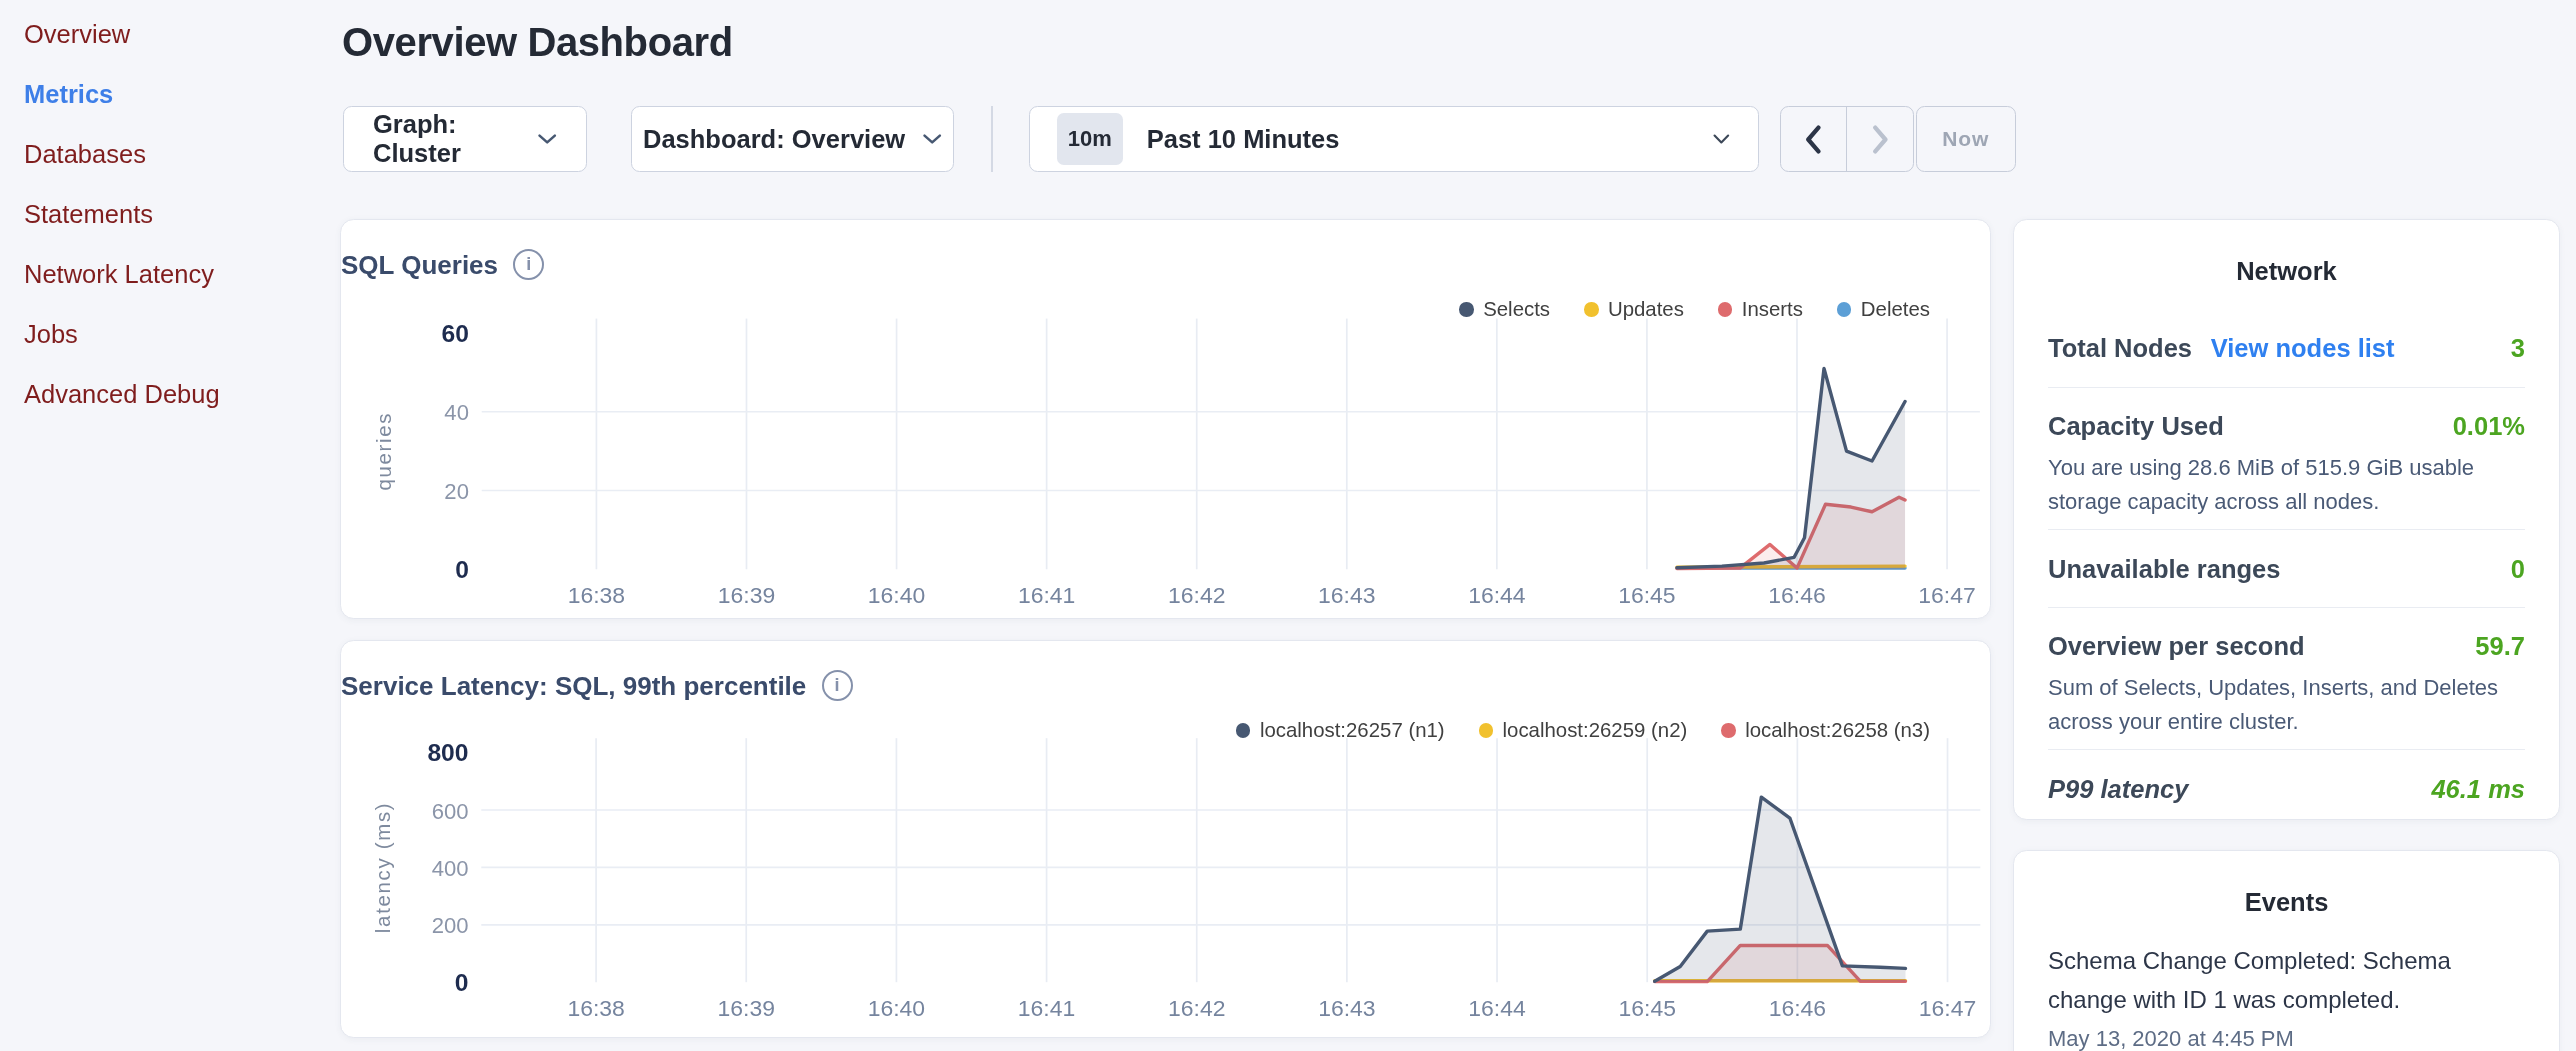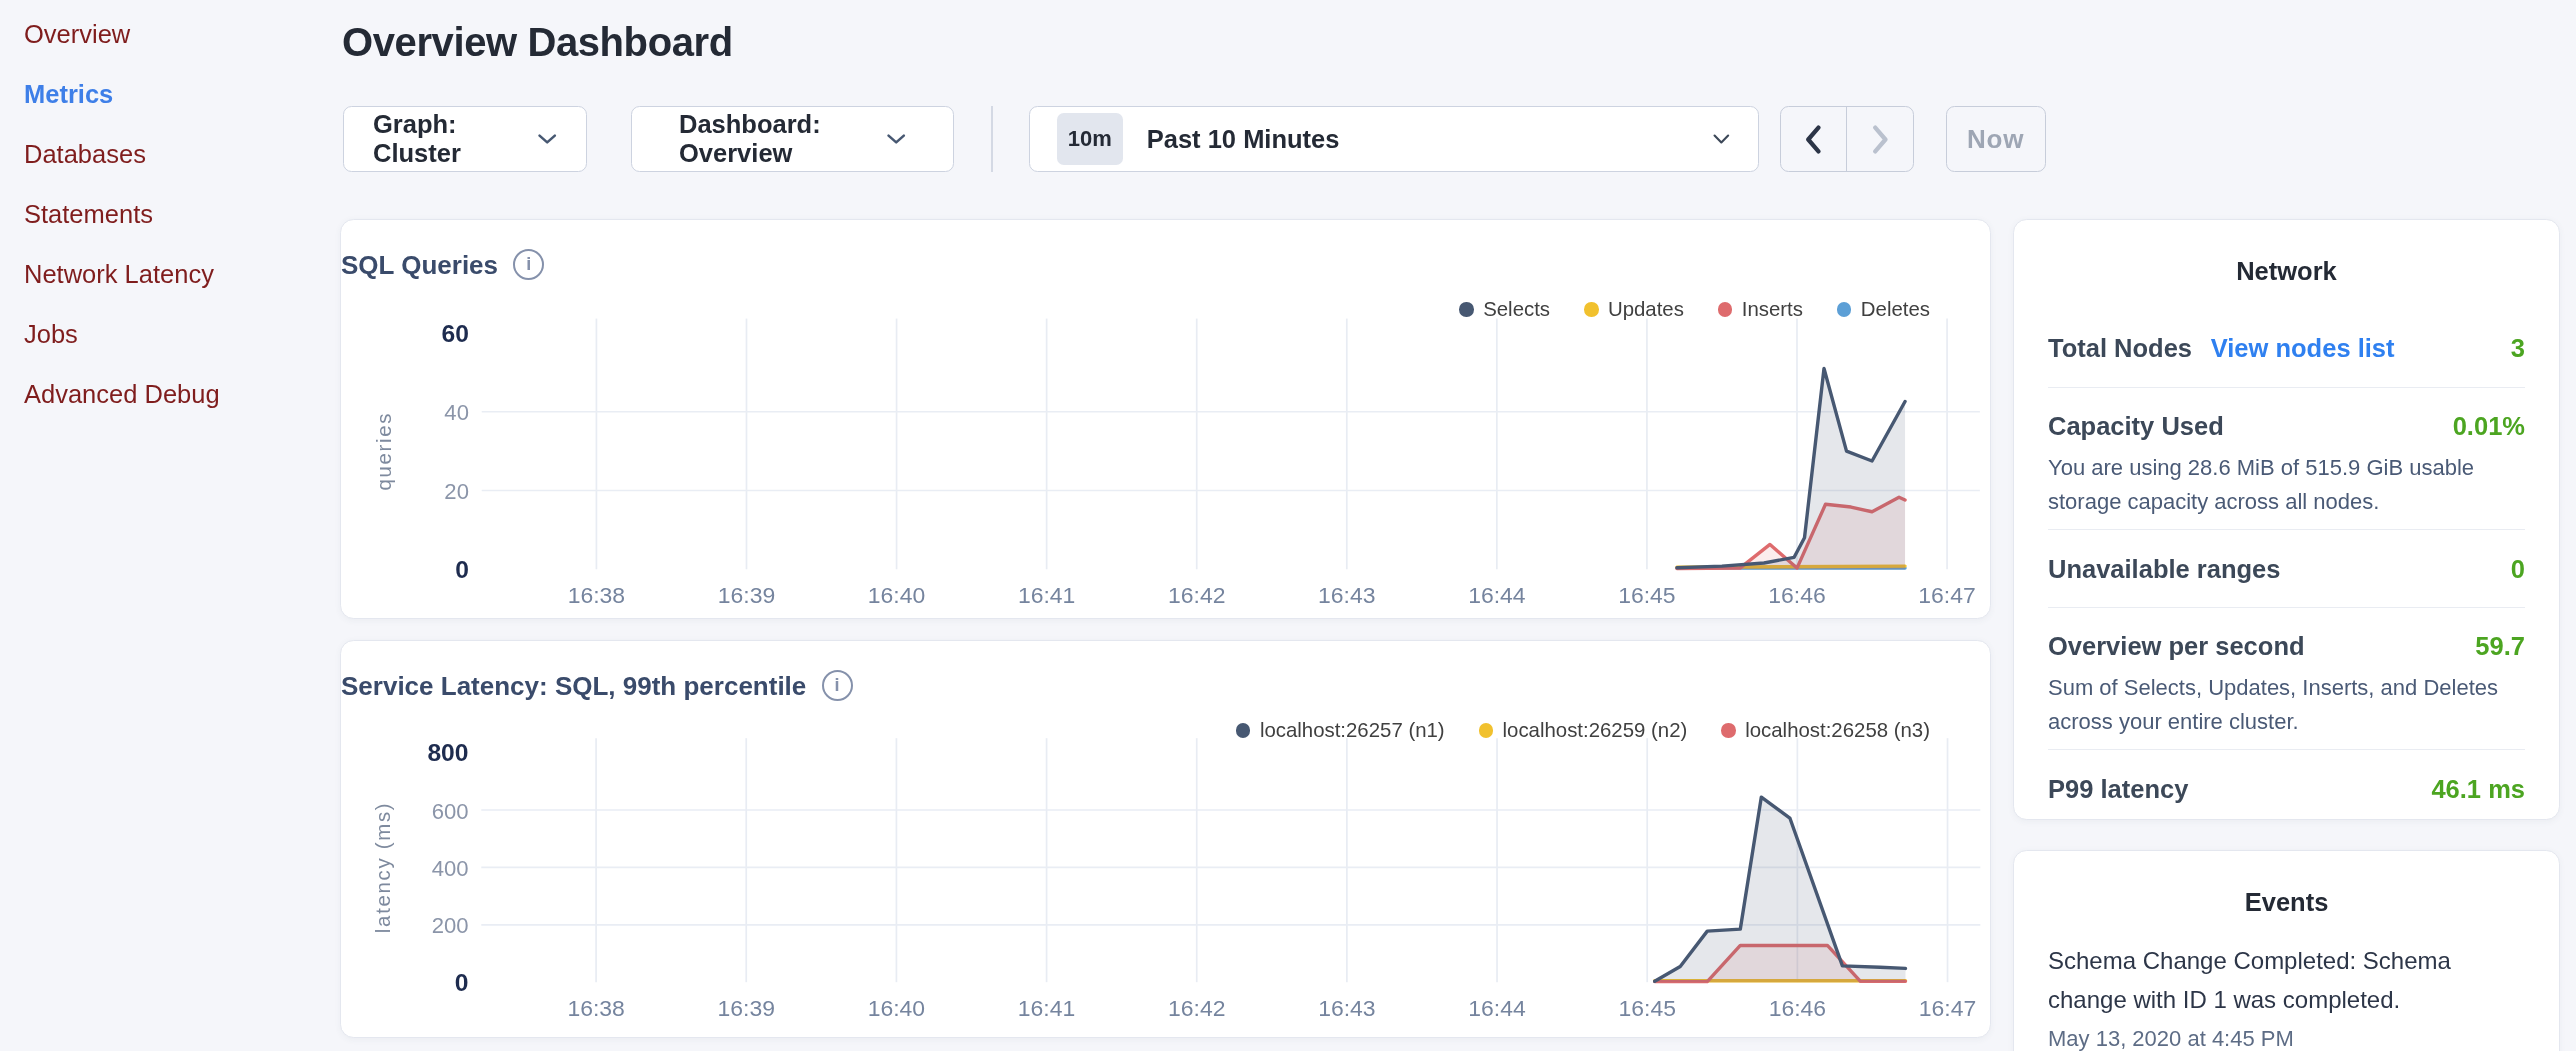--- a/index.html
+++ b/index.html
@@ -31,39 +31,39 @@
   }
 
   
   .controls { position: absolute; left: 343px; top: 106px; height: 66px; display: flex; align-items: stretch; }
   .ctrl-box {
     background: #fff; border: 1.7px solid #cdd3e0; border-radius: 8.5px;
     display: flex; align-items: center; font-size: 25.5px; font-weight: 700; color: #242a35;
     cursor: pointer;
   }
   .dropdown-graph { width: 244px; padding: 0 29px; justify-content: space-between; }
-  .dropdown-dashboard { width: 323px; margin-left: 44px; padding: 0 47px; justify-content: space-between; }
+  .dropdown-dashboard { width: 323px; margin-left: 44px; padding: 0 11px; justify-content: space-between; }
   .ctrl-divider { width: 1.7px; background: #d4d9e4; margin-left: 37px; }
   .time-selector { width: 730px; margin-left: 36px; padding: 0 27px; }
   .time-badge {
     background: #e2e6ee; border-radius: 6.8px; padding: 13px 11px;
     font-size: 22px; font-weight: 700; color: #242a35; margin-right: 24px;
   }
   .time-label { flex: 1; font-size: 25.5px; font-weight: 700; }
   .chev { flex: none; }
   .arrow-group {
     display: flex; margin-left: 21px; width: 134px;
     border: 1.7px solid #c7cdda; border-radius: 8.5px; overflow: hidden;
   }
   .arrow-btn { flex: 1; display: flex; align-items: center; justify-content: center; cursor: pointer; background: transparent; }
   .arrow-btn.prev { border-right: 1.7px solid #c7cdda; }
   .now-button {
-    margin-left: 32px; width: 100px; border: 1.7px solid #c7cdda; border-radius: 8.5px;
+    margin-left: 2px; width: 100px; border: 1.7px solid #c7cdda; border-radius: 8.5px;
     display: flex; align-items: center; justify-content: center;
-    font-size: 26px; font-weight: 700; color: #9ea6b4; letter-spacing: 0.9px;
+    font-size: 21px; font-weight: 700; color: #9ea6b4; letter-spacing: 0.9px;
     background: transparent; cursor: pointer;
   }
 
   
   .card {
     position: absolute; background: #fff;
     border: 1.7px solid #e4e7ef; border-radius: 13.6px;
     box-shadow: 0 1.7px 6.8px rgba(60,70,90,0.05);
   }
   #chart-card-0 { left: 340px; top: 219px; width: 1651px; height: 400px; }
@@ -85,21 +85,21 @@
   }
   .legend { position: absolute; top: 78px; right: 60px; display: flex; gap: 34px; }
   .legend-item { display: flex; align-items: center; font-size: 20.4px; color: #404040; white-space: nowrap; }
   .legend-dot { width: 14.5px; height: 14.5px; border-radius: 50%; margin-right: 9.4px; flex: none; }
   .chart-svg { position: absolute; left: 0; top: 0; }
 
   
   .panel-inner { padding: 0 34px; }
   .panel-title { margin-top: 37px; margin-bottom: 24px; text-align: center; font-size: 25.5px; font-weight: 700; color: #242a35; }
   .summary-section { padding: 20.4px 0; border-bottom: 1.7px solid #e9ecf2; }
-  .summary-section.last { border-bottom: none; }
+  .summary-section.last { border-bottom: none; font-style: italic; }
   .summary-row { display: flex; align-items: baseline; line-height: 36px; }
   .summary-label { font-size: 25.5px; font-weight: 700; color: #3c4858; white-space: nowrap; }
   .summary-link { font-size: 25.5px; font-weight: 600; color: #2f80f0; margin-left: 18.7px; cursor: pointer; white-space: nowrap; }
   .summary-link:empty { display: none; }
   .summary-value { margin-left: auto; font-size: 25.5px; font-weight: 700; color: #4ca521; text-align: right; white-space: nowrap; }
   .summary-desc { font-size: 22px; line-height: 34px; color: #4a5a76; margin: 6.8px 0 -10.2px; }
   .summary-desc:empty { display: none; }
 
   .event-text { font-size: 24px; line-height: 39px; color: #2d3648; margin-top: 1.7px; }
   .event-time { font-size: 22px; color: #5d6c85; margin-top: 6.8px; }

